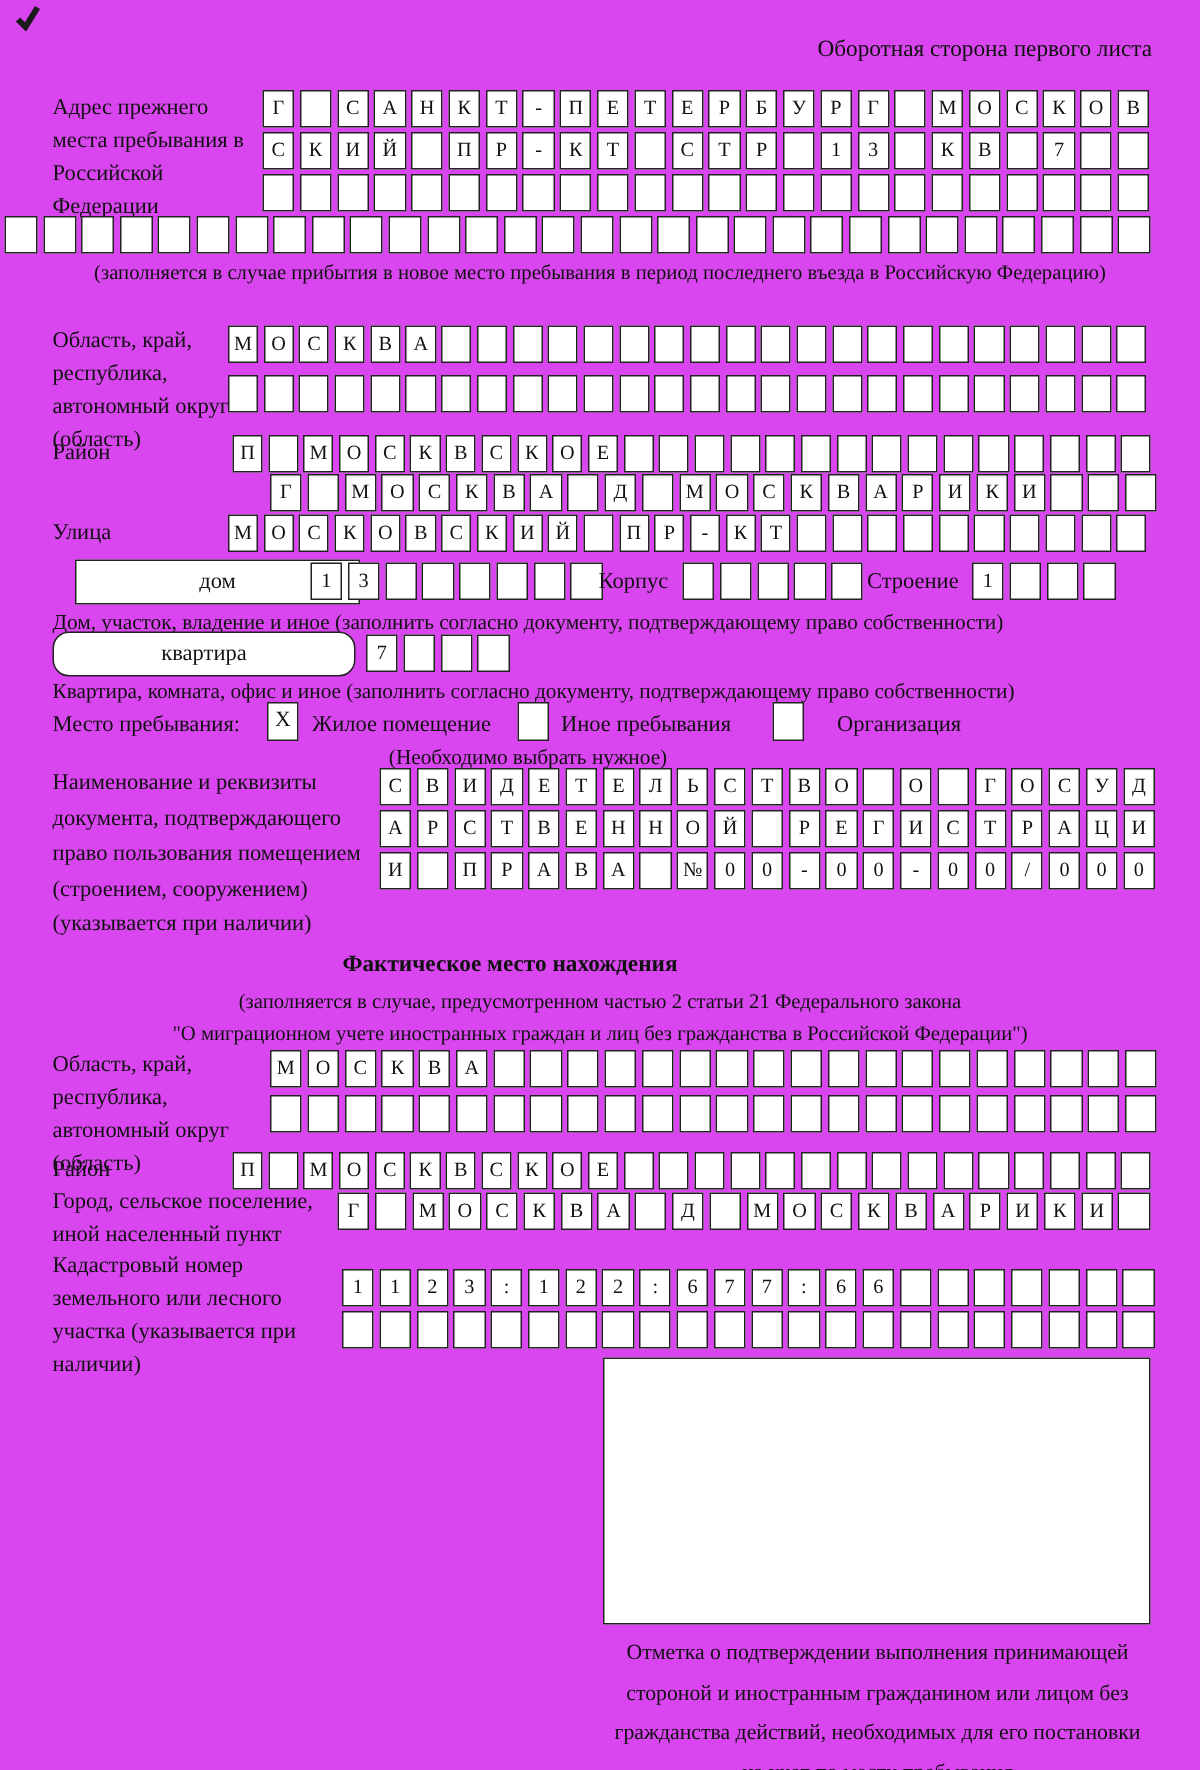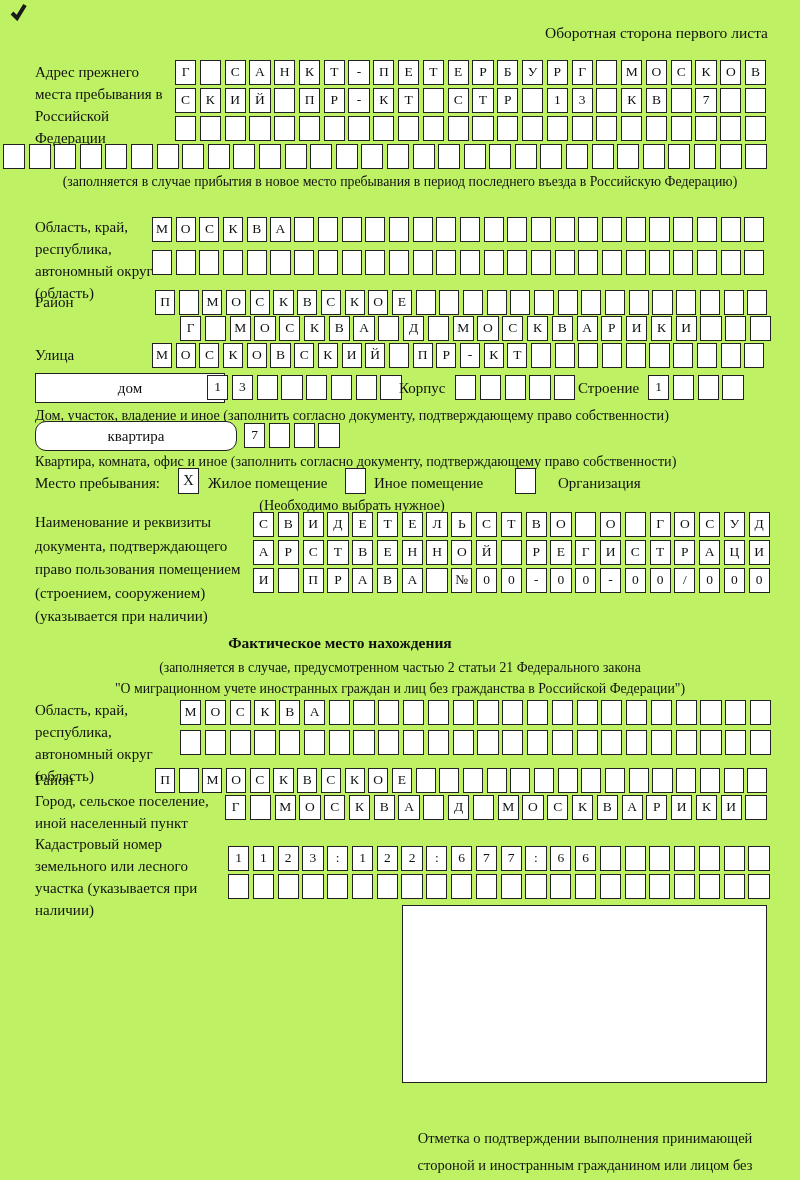--- a/index.html
+++ b/index.html
@@ -1,17 +1,17 @@
 <!DOCTYPE html>
 <html><head>
 <meta charset="utf-8">
 <style>
   html,body{margin:0;padding:0;background:#ffffff;}
   #page{
-    position:relative;width:800px;height:1180px;background:#bef264;
+    position:relative;width:800px;height:1180px;background:#d946ef;
     font-family:"Liberation Serif","DejaVu Serif",serif;color:#111;
     overflow:hidden;
   }
   .abs{position:absolute;}
   .lbl{font-size:15px;line-height:22px;}
   .cells{display:flex;column-gap:3.6px;}
   .cell{
     display:inline-block;height:25px;box-sizing:border-box;
     border:1.6px solid #222;background:#fff;text-align:center;
     font-size:13.5px;line-height:21px;overflow:hidden;
@@ -298,21 +298,21 @@
       <span class="cell"></span>
       <span class="cell"></span>
       <span class="cell"></span>
       <span class="cell"></span>
       <span class="cell"></span>
       <span class="cell"></span>
       <span class="cell"></span>
       <span class="cell"></span>
     </div>
 
-  <div class="abs fieldbox" style="left:35px;top:373px;width:190px;">дом</div>
+  <div class="abs fieldbox" style="left:50px;top:373px;width:190px;">дом</div>
   <div class="abs cells cw21" style="left:207px;top:375px;">
       <span class="cell">1</span>
       <span class="cell">3</span>
       <span class="cell"></span>
       <span class="cell"></span>
       <span class="cell"></span>
       <span class="cell"></span>
       <span class="cell"></span>
       <span class="cell"></span>
     </div>
@@ -339,21 +339,21 @@
       <span class="cell"></span>
       <span class="cell"></span>
       <span class="cell"></span>
     </div>
   <div class="abs cap2" style="left:35px;top:452px;width:740px;">Квартира, комната, офис и иное (заполнить согласно документу, подтверждающему право собственности)</div>
 
   <div class="abs lbl" style="left:35px;top:472px;">Место пребывания:</div>
   <span class="abs checkbox" style="left:178px;top:468px;">X</span>
   <span class="abs lbl" style="left:208px;top:472px;">Жилое помещение</span>
   <span class="abs checkbox" style="left:345px;top:468px;"></span>
-  <span class="abs lbl" style="left:374px;top:472px;">Иное помещение</span>
+  <span class="abs lbl" style="left:374px;top:472px;">Иное пребывания</span>
   <span class="abs checkbox" style="left:515px;top:468px;"></span>
   <span class="abs lbl" style="left:558px;top:472px;">Организация</span>
   <div class="abs cap2 center" style="left:240px;top:496px;width:200px;margin-left:12px;">(Необходимо выбрать нужное)</div>
 
   <div class="abs lbl" style="left:35px;top:511px;width:212px;line-height:23.5px;">Наименование и реквизиты документа, подтверждающего право пользования помещением (строением, сооружением) (указывается при наличии)</div>
   <div class="abs cells cw21" style="left:253px;top:512px;">
       <span class="cell">С</span>
       <span class="cell">В</span>
       <span class="cell">И</span>
       <span class="cell">Д</span>
@@ -582,19 +582,19 @@
       <span class="cell"></span>
       <span class="cell"></span>
       <span class="cell"></span>
       <span class="cell"></span>
       <span class="cell"></span>
     </div>
 
   <div class="abs" style="left:402px;top:905px;width:365px;height:178px;border:1.8px solid #222;box-sizing:border-box;background:#fff;"></div>
 
   <div class="abs center" style="left:390px;top:1089px;width:390px;font-size:14.5px;line-height:26.5px;">
-    <span style="display:block;margin-top:36px;">Отметка о подтверждении выполнения принимающей</span>
+    <span style="display:block;">Отметка о подтверждении выполнения принимающей</span>
     <span style="display:block;">стороной и иностранным гражданином или лицом без</span>
     <span style="display:block;">гражданства действий, необходимых для его постановки</span>
     <span style="display:block;">на учет по месту пребывания</span>
   </div>
 
 </div>
 
 </body></html>

